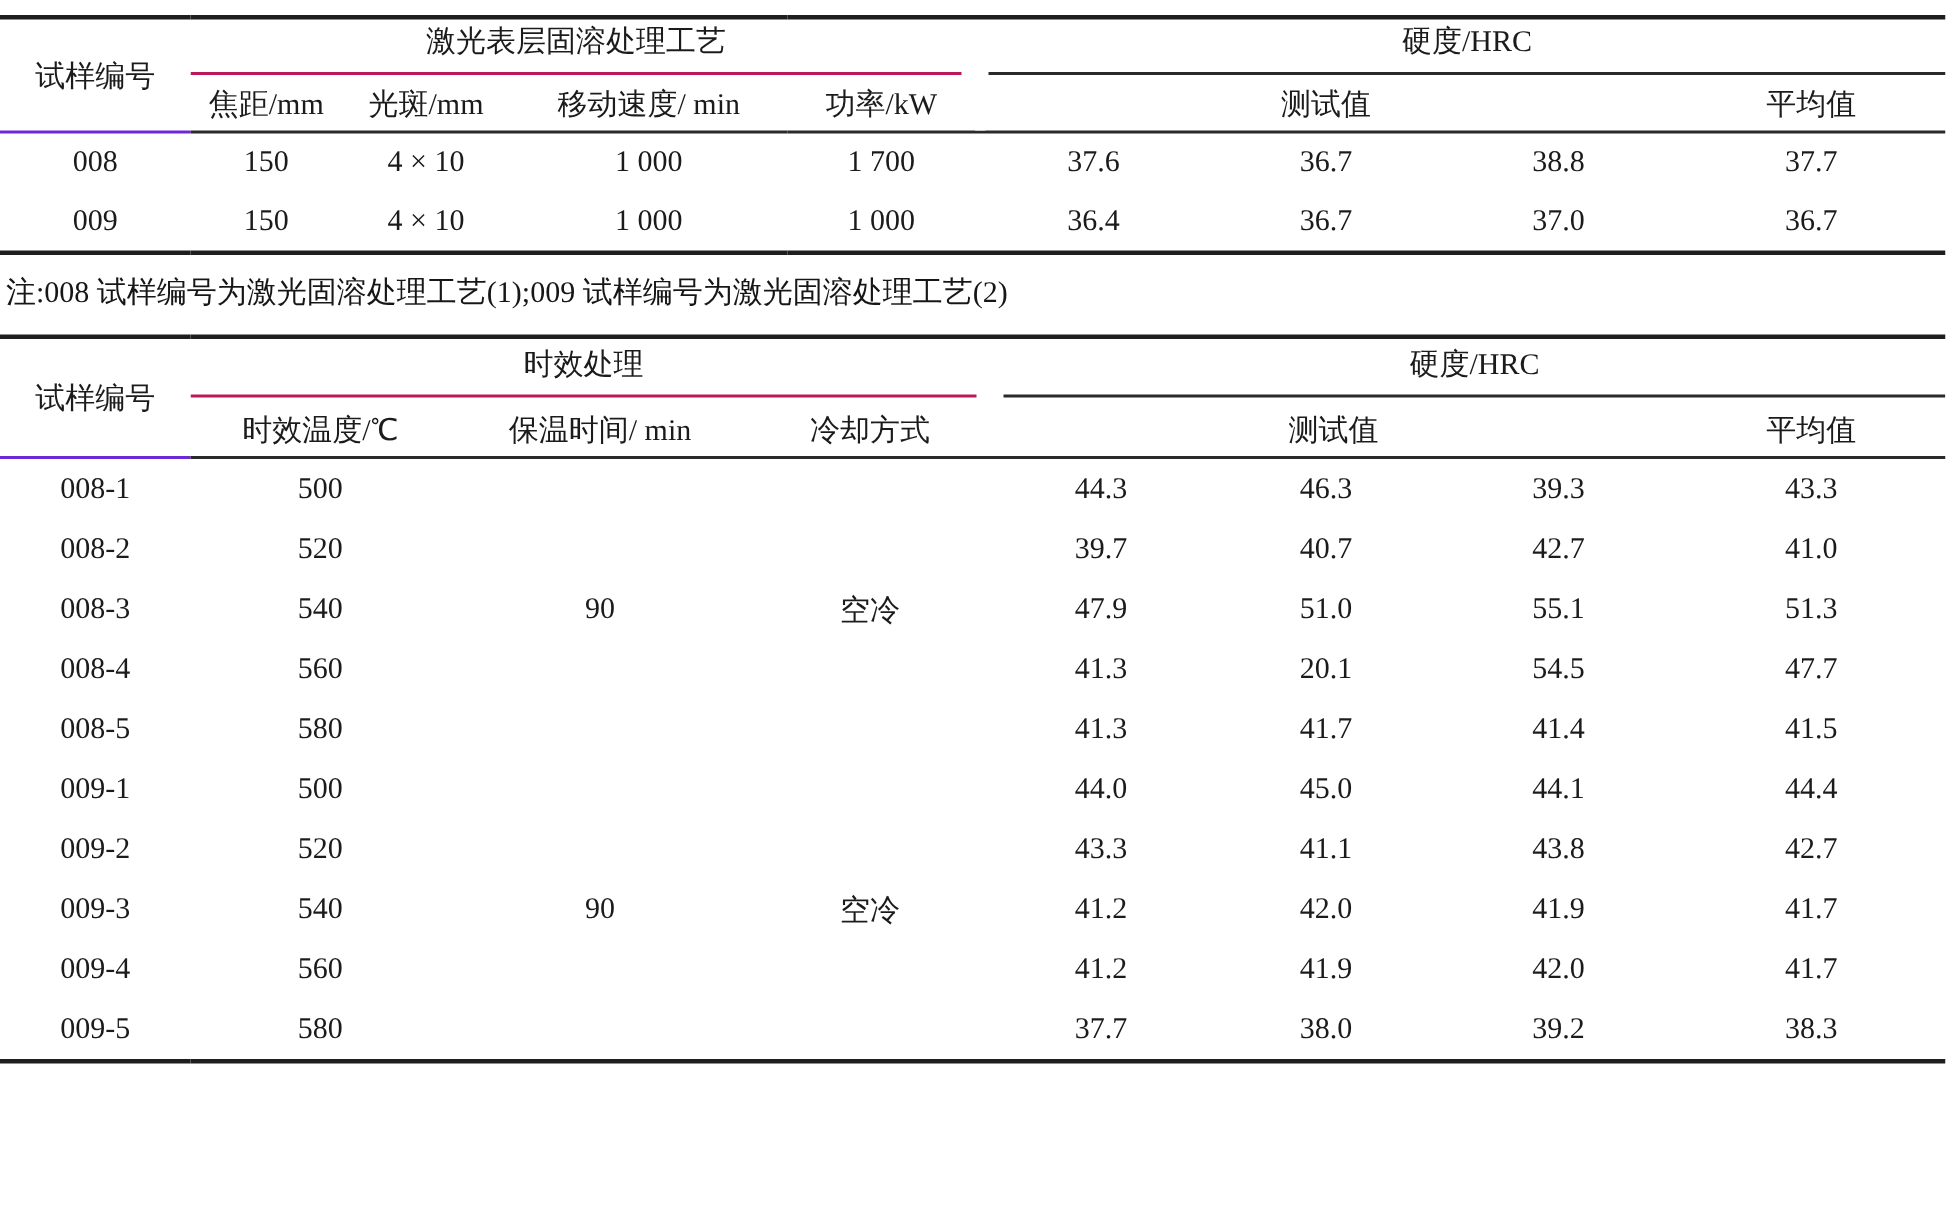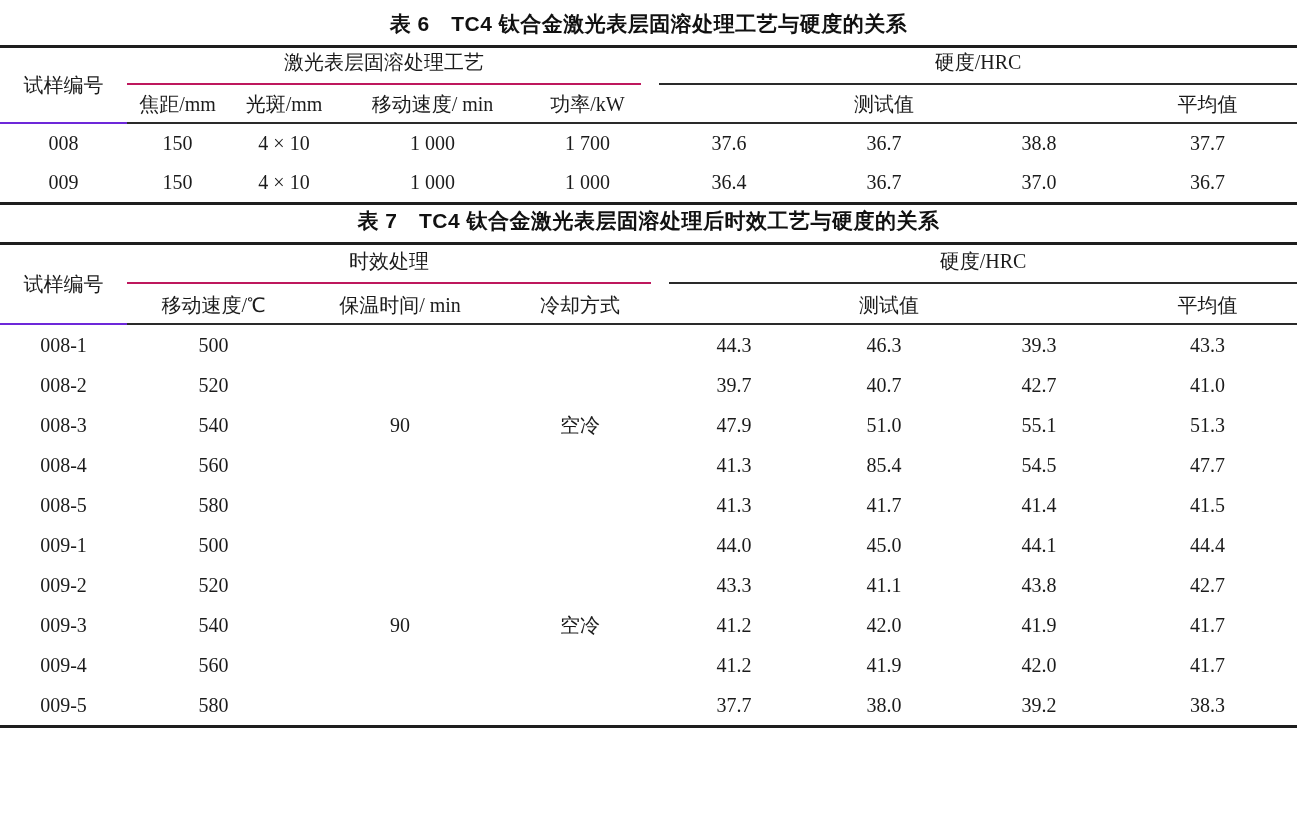--- a/index.html
+++ b/index.html
@@ -69,21 +69,20 @@
     margin:11px 0 15px 4px;
   }
   .t7-title { margin-top:2px; }
 </style>
 </head>
 <body>
 
 <div class="doc">
 
   <section>
-    <h2 class="table-title">表 6　TC4 钛合金激光表层固溶处理工艺与硬度的关系</h2>
 
     <table class="sci" id="table6">
       <colgroup>
         <col style="width:127px">
           <col style="width:101px">
           <col style="width:112px">
         <col style="width:185px">
           <col style="width:125px">
           <col style="width:158px">
         <col style="width:152px">
@@ -132,24 +131,24 @@
             <td>1 000</td>
             <td>1 000</td>
             <td>36.4</td>
             <td>36.7</td>
             <td>37.0</td>
             <td>36.7</td>
           </tr>
         </tbody>
     </table>
 
+    <p class="note">注:008 试样编号为激光固溶处理工艺(1);009 试样编号为激光固溶处理工艺(2)</p>
   </section>
 
   <section>
-    <h2 class="table-title t7-title">表 7　TC4 钛合金激光表层固溶处理后时效工艺与硬度的关系</h2>
 
     <table class="sci" id="table7">
       <colgroup>
         <col style="width:127px">
           <col style="width:173px">
           <col style="width:200px">
         <col style="width:160px">
           <col style="width:148px">
           <col style="width:152px">
         <col style="width:158px">
@@ -163,21 +162,21 @@
               <span class="sp-label">时效处理</span>
             </span>
           </th>
           <th colspan="4" class="spanner">
             <span class="sp-line-right">
               <span class="sp-label">硬度/HRC</span>
             </span>
           </th>
         </tr>
         <tr class="subhead">
-          <th>移动速度/℃</th>
+          <th>时效温度/℃</th>
           <th>保温时间/ min</th>
           <th>冷却方式</th>
           <th colspan="3" class="notch">测试值</th>
           <th>平均值</th>
         </tr>
       </thead>
       <tbody>
           <tr>
             <td>008-1</td>
             <td>500</td>
@@ -207,21 +206,21 @@
             <td>51.0</td>
             <td>55.1</td>
             <td>51.3</td>
           </tr>
           <tr>
             <td>008-4</td>
             <td>560</td>
             <td></td>
             <td></td>
             <td>41.3</td>
-            <td>85.4</td>
+            <td>20.1</td>
             <td>54.5</td>
             <td>47.7</td>
           </tr>
           <tr>
             <td>008-5</td>
             <td>580</td>
             <td></td>
             <td></td>
             <td>41.3</td>
             <td>41.7</td>

